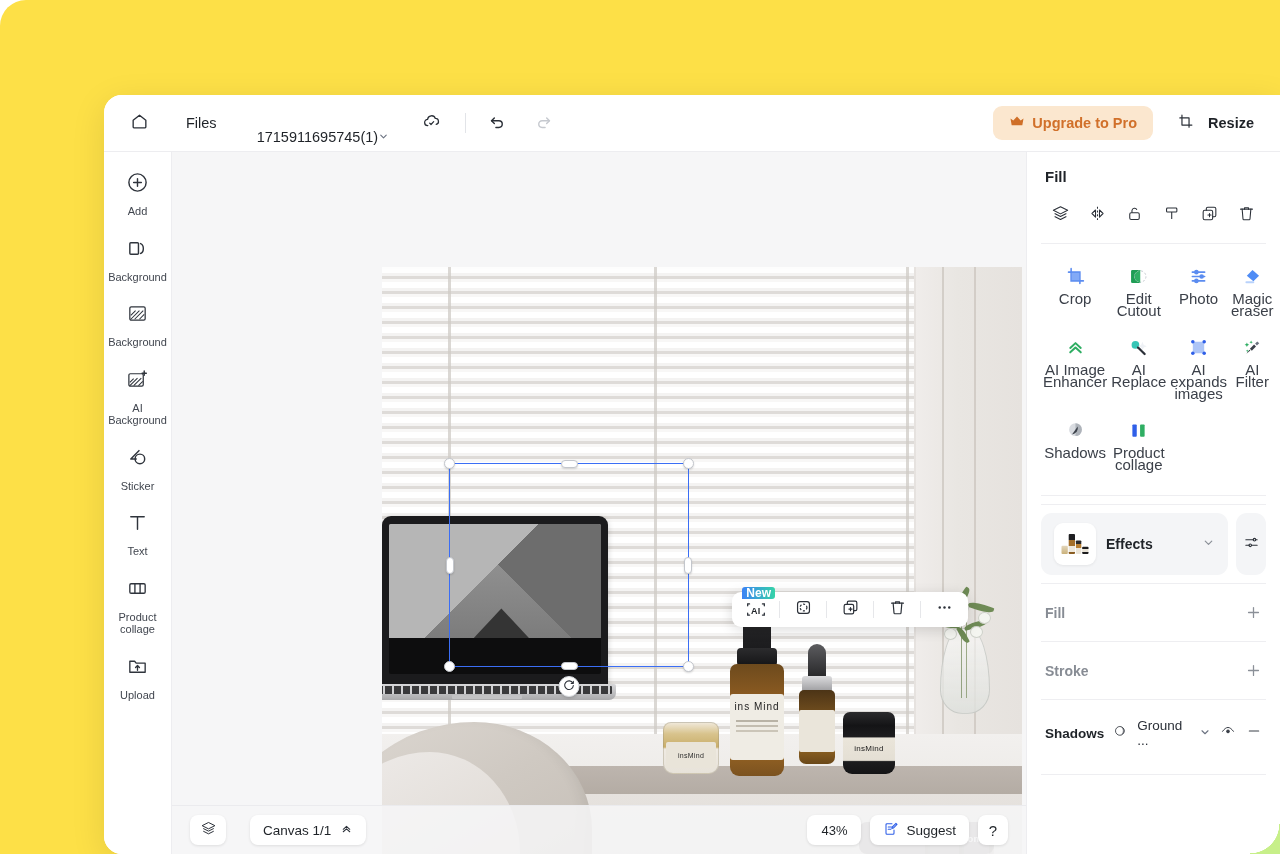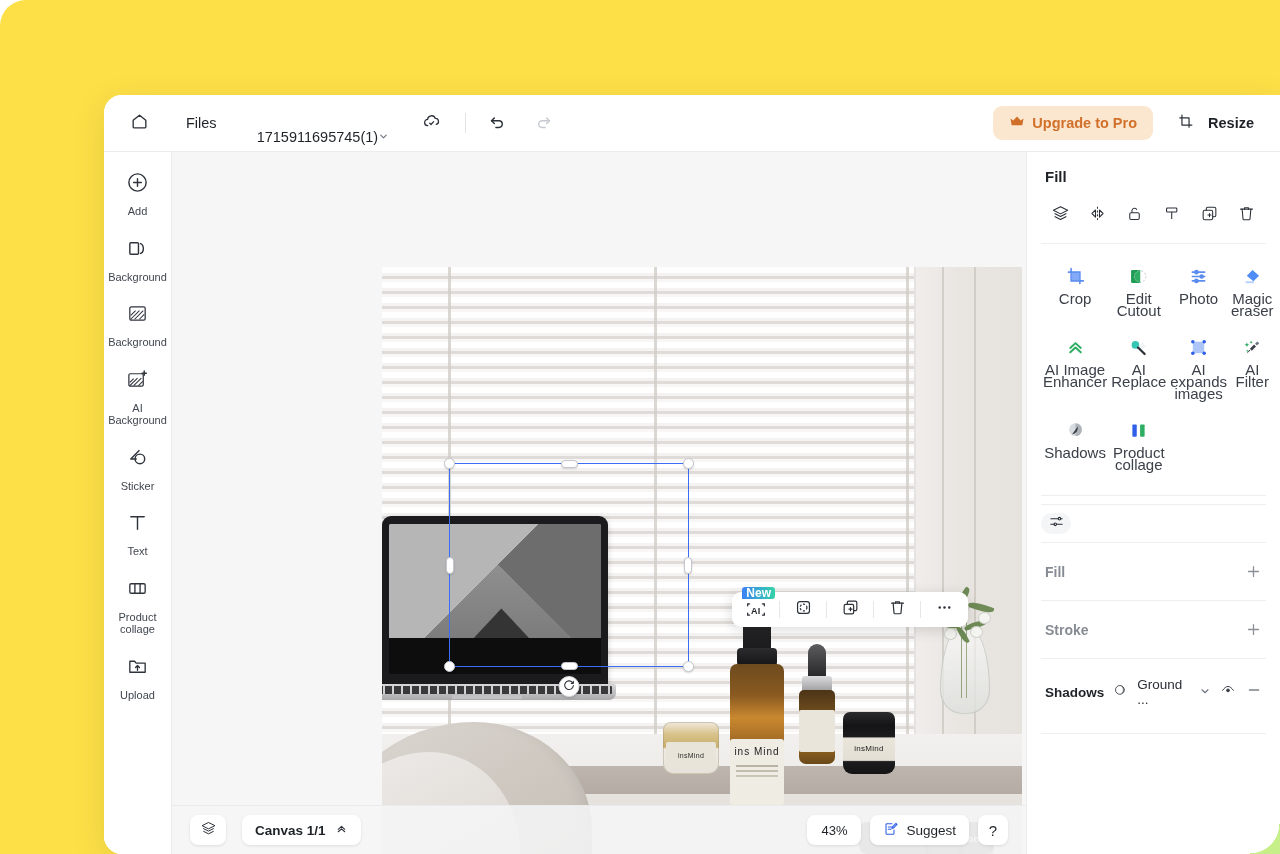--- a/index.html
+++ b/index.html
@@ -273,21 +273,20 @@
   .big-dropper .glass{
     position:absolute; left:3px; top:74px; width:54px; height:112px;
     border-radius:7px 7px 9px 9px;
     background:linear-gradient(180deg,#6d4a1d 0%,#8a5a21 28%,#c9882f 48%,#a06a25 70%,#7b5220 100%);
   }
   .big-dropper .lbl{
     position:absolute; left:3px; top:104px; width:54px; height:66px;
     background:#efece4; border-radius:3px;
     display:flex; flex-direction:column; align-items:center; justify-content:flex-start;
     padding-top:7px;
-    margin-top:45px;
   }
   .big-dropper .lbl .brand{ font-size:10px; color:#1c1c1c; letter-spacing:1px; }
   .big-dropper .lbl .sub{
     margin-top:8px; width:42px; height:2px; background:#b9b3a6;
     box-shadow:0 5px 0 #c3bdb0, 0 10px 0 #cbc5b8;
   }
   .small-dropper{ left:136px; bottom:16px; width:40px; height:120px; }
   .small-dropper .cap{
     position:absolute; left:11px; top:0; width:18px; height:36px;
     border-radius:9px 9px 3px 3px; background:linear-gradient(180deg,#5c5c5f,#232325);
@@ -370,21 +369,21 @@
   }
   #watermark .dom{ font-size:9.5px; font-weight:600; opacity:.95; }
 
   
   #bottombar{
     position:absolute; left:68px; bottom:0; width:854px; height:49px;
     border-top:1px solid #ebebee;
     background:rgba(246,246,247,.86);
     display:flex; align-items:center; padding:0 18px;
   }
-  .bb-left{ display:flex; align-items:center; gap:16px;font-weight:bold; }
+  .bb-left{ display:flex; align-items:center; gap:24px; }
   .bb-chip{
     background:#fff; border-radius:8px; height:30px;
     display:flex; align-items:center; justify-content:center;
     box-shadow:0 1px 3px rgba(0,0,0,.10); cursor:pointer;
   }
   .bb-layers{ width:36px; }
   .bb-canvas{ padding:0 13px; gap:9px; font-size:13.5px; color:#1f2328; }
   .bb-right{ margin-left:auto; display:flex; align-items:center; gap:9px; }
   .bb-zoom{ padding:0 14px; font-size:13px; color:#1f2328; }
   .bb-suggest{ padding:0 13px; gap:7px; font-size:13.5px; color:#1f2328; }
@@ -1012,20 +1011,36 @@
 collage</span>
         </div>
       </div>
 
       <div class="rp-div"></div>
 
 
       <div class="rp-div"></div>
 
       <div class="rp-effects-wrap">
+        <div class="rp-row">
+          <div class="thumb">
+            <span class="mini-bottles">
+              <span class="mb" style="width:7px;height:9px;background:linear-gradient(180deg,#e3d6bb,#cbb27c)"></span>
+              <span class="mb" style="width:7px;height:22px;background:linear-gradient(180deg,#1f1f21 0 28%,#a46f2a 28% 58%,#efe9dd 58% 88%,#8a5d22 88%)"></span>
+              <span class="mb" style="width:6px;height:15px;background:linear-gradient(180deg,#2a2a2c 0 26%,#b98033 26% 55%,#ece6da 55%)"></span>
+              <span class="mb" style="width:7px;height:8px;background:linear-gradient(180deg,#1c1c1e 0 30%,#e7e1d5 30% 78%,#1c1c1e 78%)"></span>
+            </span>
+          </div>
+          <span class="rlbl">Effects</span>
+          <span class="rchev">
+            <svg width="13" height="13" viewBox="0 0 24 24" fill="none" stroke="#8b9098" stroke-width="2.2" stroke-linecap="round" stroke-linejoin="round">
+                <path d="M6 9.5l6 6 6-6"></path>
+              </svg>
+          </span>
+        </div>
         <div class="eff-settings">
           <span>
             <svg width="17" height="17" viewBox="0 0 24 24" fill="none" stroke="#2b3038" stroke-width="1.5" stroke-linecap="round">
               <path d="M4 8h11M18 8h2M4 16h5M12 16h8"></path>
               <circle cx="16.2" cy="8" r="1.8"></circle>
                 <circle cx="10.2" cy="16" r="1.8"></circle>
             </svg>
           </span>
         </div>
       </div>

